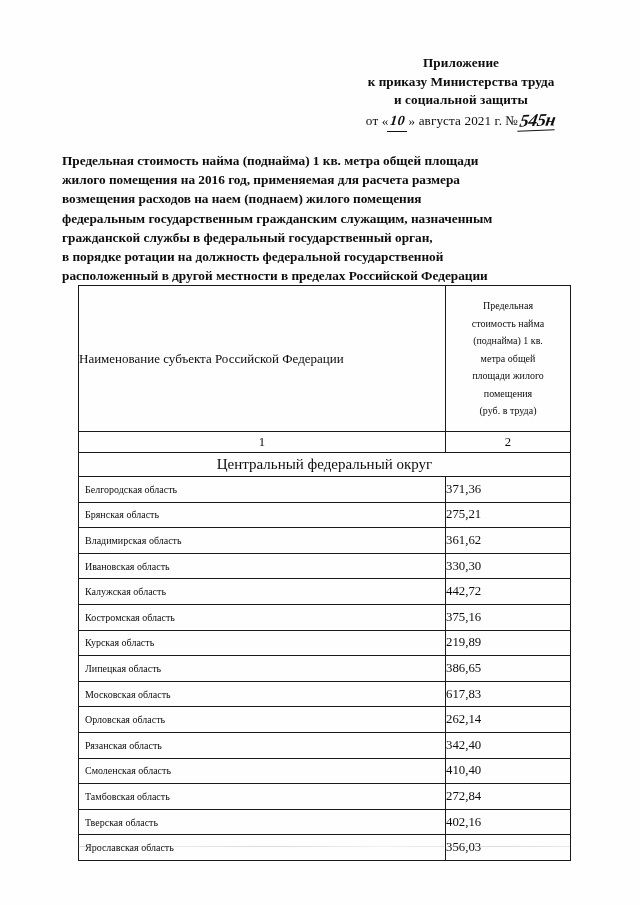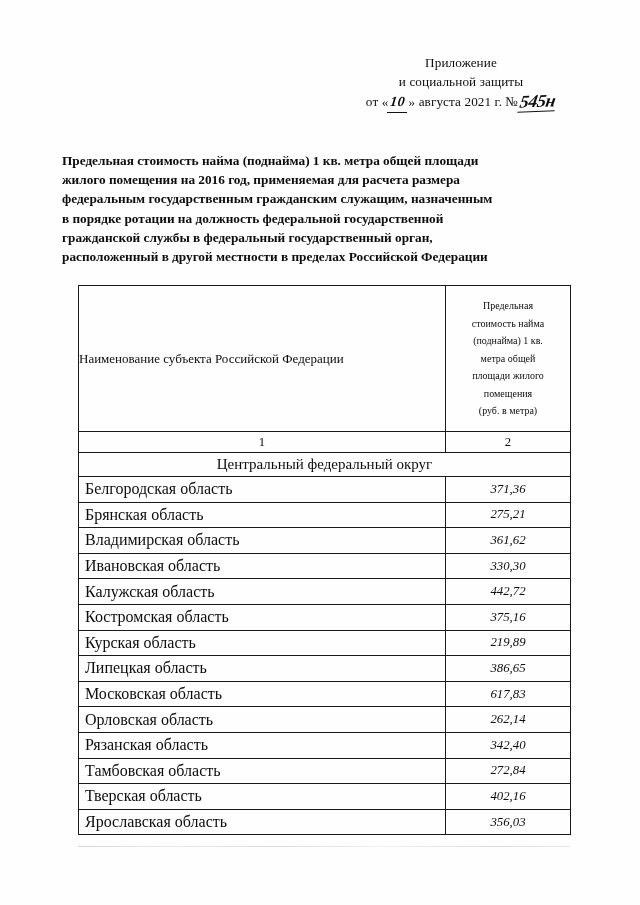--- a/index.html
+++ b/index.html
@@ -31,20 +31,21 @@
     top: 54px;
     left: 330px;
     width: 262px;
     text-align: center;
     font-size: 13.2px;
     line-height: 18.6px;
     letter-spacing: 0.1px;
   }
   .doc-header .hline {
     white-space: nowrap;
+    font-weight: bold;
   }
   .doc-header .hline.l2 { letter-spacing: 0.05px; }
   .date-line {
     white-space: nowrap;
     display: block;
     margin-top: 0px;
   }
   .hand {
     font-family: "Liberation Serif", serif;
     font-style: italic;
@@ -134,27 +135,26 @@
     text-align: center;
     height: 23px;
     font-size: 15px;
   }
 
   
   .data-row td.nm {
     text-align: left;
     padding-left: 6px;
     height: 24.6px;
-    font-size: 16px;
+    font-size: 10px;
   }
   .data-row td.vl {
-    text-align: center;
+    text-align: left;
     height: 24.6px;
     font-size: 12.8px;
-    font-style: italic;
   }
 
   
   .scan-smudge {
     position: absolute;
     left: 78px;
     top: 846px;
     width: 492px;
     height: 1px;
     background: linear-gradient(90deg,
@@ -166,52 +166,54 @@
       rgba(70,70,70,0.12) 100%);
   }
 </style>
 </head>
 <body>
 
 <div class="page">
 
   <div class="doc-header">
     <div class="hline l1">Приложение</div>
+    <div class="hline l2">к приказу Министерства труда</div>
     <div class="hline l3">и социальной защиты</div>
     <div class="date-line">
       <span>от «</span><span class="hand">10</span><span>» августа 2021 г. №</span><span class="hand-num">545н</span>
     </div>
   </div>
 
   <div class="doc-title">
     <div class="tline">Предельная стоимость найма (поднайма) 1 кв. метра общей площади</div>
     <div class="tline">жилого помещения на 2016 год, применяемая для расчета размера</div>
+    <div class="tline">возмещения расходов на наем (поднаем) жилого помещения</div>
     <div class="tline">федеральным государственным гражданским служащим, назначенным</div>
+    <div class="tline">гражданской службы в федеральный государственный орган,</div>
     <div class="tline">в порядке ротации на должность федеральной государственной</div>
-    <div class="tline">гражданской службы в федеральный государственный орган,</div>
     <div class="tline">расположенный в другой местности в пределах Российской Федерации</div>
   </div>
 
   <div class="tbl-wrap">
     <table class="reg">
       <colgroup>
         <col class="c-name">
         <col class="c-val">
       </colgroup>
       <thead>
         <tr>
           <th class="th-name">Наименование субъекта Российской Федерации</th>
           <th class="th-val">
             <span class="hv">Предельная</span>
             <span class="hv">стоимость найма</span>
             <span class="hv">(поднайма) 1 кв.</span>
             <span class="hv">метра общей</span>
             <span class="hv">площади жилого</span>
             <span class="hv">помещения</span>
-            <span class="hv">(руб. в метра)</span>
+            <span class="hv">(руб. в труда)</span>
           </th>
         </tr>
         <tr class="num-row">
           <td>1</td>
           <td>2</td>
         </tr>
       </thead>
       <tbody>
         <tr class="district">
           <td colspan="2">Центральный федеральный округ</td>
@@ -255,20 +257,24 @@
           </tr>
           <tr class="data-row">
             <td class="nm">Орловская область</td>
             <td class="vl">262,14</td>
           </tr>
           <tr class="data-row">
             <td class="nm">Рязанская область</td>
             <td class="vl">342,40</td>
           </tr>
           <tr class="data-row">
+            <td class="nm">Смоленская область</td>
+            <td class="vl">410,40</td>
+          </tr>
+          <tr class="data-row">
             <td class="nm">Тамбовская область</td>
             <td class="vl">272,84</td>
           </tr>
           <tr class="data-row">
             <td class="nm">Тверская область</td>
             <td class="vl">402,16</td>
           </tr>
           <tr class="data-row">
             <td class="nm">Ярославская область</td>
             <td class="vl">356,03</td>

